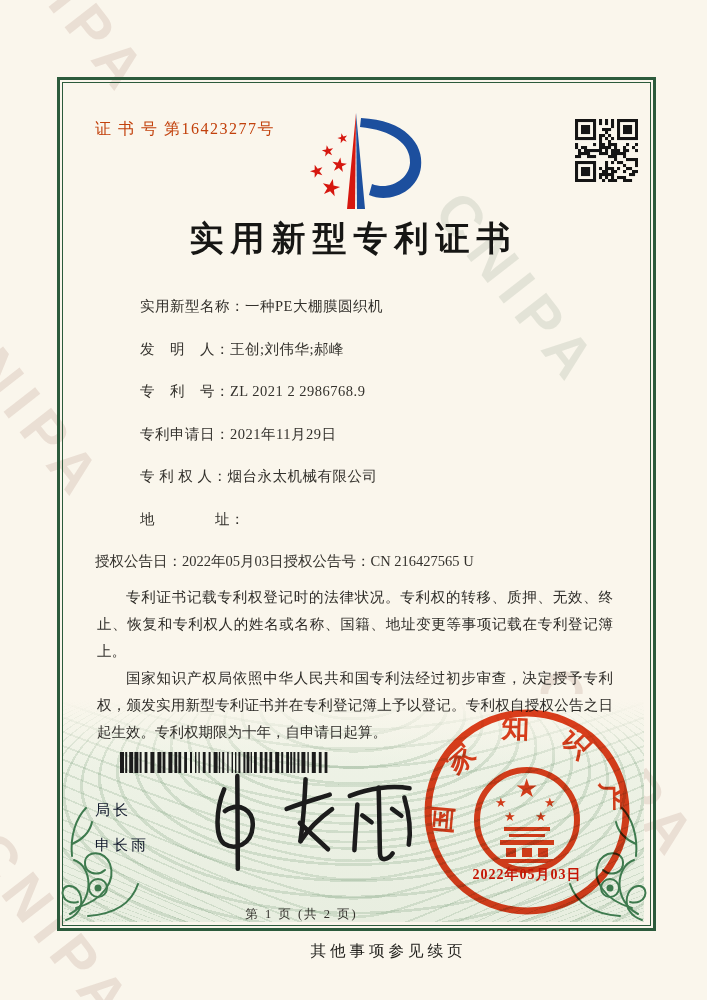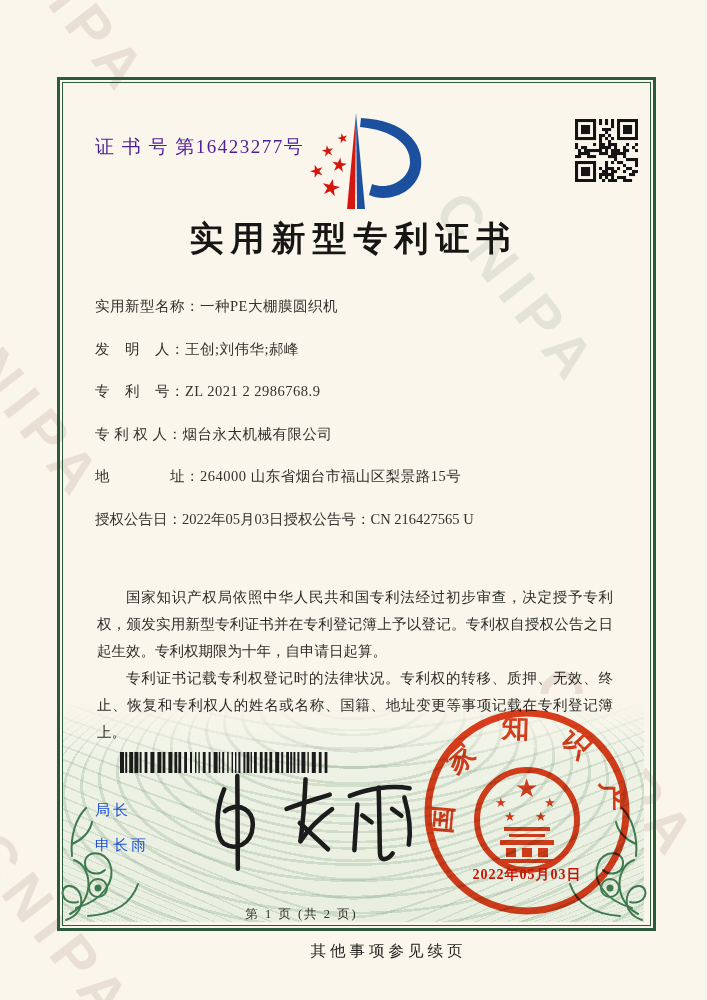--- a/index.html
+++ b/index.html
@@ -18,42 +18,42 @@
 
   
   .waves{position:absolute;left:63px;top:694px;width:581px;height:228px;z-index:1;
     background:
       repeating-radial-gradient(120% 48% at 50% -12%, rgba(108,148,110,.22) 0 1px, rgba(0,0,0,0) 1px 6px),
       repeating-radial-gradient(130% 50% at 50% 118%, rgba(108,148,110,.20) 0 1px, rgba(0,0,0,0) 1px 7px),
       linear-gradient(180deg,#f0f4e8,#e8eee0);}
   .waves::before{content:"";position:absolute;left:0;top:0;right:0;height:70px;
       background:linear-gradient(180deg,#faf6ec 8%,rgba(250,246,236,0));}
 
-  .cert-no{position:absolute;left:95px;top:134px;font-size:19px;letter-spacing:1.5px;color:#4c1d95;z-index:3;}
+  .cert-no{position:absolute;left:95px;top:119px;font-size:16px;letter-spacing:1.5px;color:#c2410c;z-index:3;}
   .qr{position:absolute;left:575px;top:119px;width:63px;height:63px;z-index:3;}
   .logo{position:absolute;left:281px;top:111px;width:150px;height:102px;z-index:3;}
   .title{position:absolute;left:0;top:216px;width:707px;text-align:center;font-size:34px;font-weight:bold;
          letter-spacing:7px;color:#161614;z-index:3;}
 
   .fields{position:absolute;left:95px;top:297px;width:520px;display:flex;flex-direction:column;gap:23.5px;
           font-size:14.5px;color:#33312c;z-index:3;}
   .frow{display:flex;line-height:19px;white-space:nowrap;}
-  .flabel{letter-spacing:.5px;}
+  .flabel{letter-spacing:.5px;margin-left:45px;}
   .fvalue{letter-spacing:.5px;font-family:Liberation Serif, serif;}
   .grantrow{display:flex;line-height:19px;}
   .grant2{}
 
   .bodytext{position:absolute;left:97px;top:584px;width:516px;font-size:14.5px;line-height:27px;
             color:#2e2c28;z-index:3;text-align:justify;}
   .bodytext p{margin:0;text-indent:2em;}
 
   .barcode{position:absolute;left:120px;top:752px;width:212px;height:21px;z-index:3;}
 
   .signer{position:absolute;left:95px;z-index:3;font-family:Liberation Serif, serif;
-          font-size:15px;color:#1d4ed8;letter-spacing:3px;}
+          font-size:15px;color:#0f172a;letter-spacing:3px;}
   .signer.t1{top:801px;}
   .signer.t2{top:836px;}
   .signature{position:absolute;left:198px;top:770px;width:218px;height:100px;z-index:3;}
 
   .seal{position:absolute;left:420px;top:705px;width:214px;height:214px;z-index:4;mix-blend-mode:multiply;opacity:.95;}
   .seal-date{position:absolute;left:425px;top:866px;width:204px;text-align:center;z-index:5;
              font-size:14px;font-weight:bold;color:#c51605;letter-spacing:1px;}
 
   .corner-orn{position:absolute;z-index:2;}
   .page-ind{position:absolute;left:0;top:906px;width:603px;text-align:center;font-size:12.5px;
@@ -349,38 +349,41 @@
       </div>
     <div class="frow">
         <span class="flabel">发　明　人：</span>
         <span class="fvalue">王创;刘伟华;郝峰</span>
       </div>
     <div class="frow">
         <span class="flabel">专　利　号：</span>
         <span class="fvalue">ZL 2021 2 2986768.9</span>
       </div>
     <div class="frow">
+        <span class="flabel">专利申请日：</span>
+        <span class="fvalue">2021年11月29日</span>
+      </div>
+    <div class="frow">
         <span class="flabel">专 利 权 人：</span>
         <span class="fvalue">烟台永太机械有限公司</span>
       </div>
     <div class="frow">
         <span class="flabel">地　　　　址：</span>
-        <span class="fvalue">264000 山东省烟台市福山区梨景路15号</span>
       </div>
     <div class="grantrow">
       <span>授权公告日：</span>
         <span>2022年05月03日</span>
       <span class="grant2">授权公告号：</span>
         <span>CN 216427565 U</span>
     </div>
   </div>
 
   <div class="bodytext">
+    <p>专利证书记载专利权登记时的法律状况。专利权的转移、质押、无效、终止、恢复和专利权人的姓名或名称、国籍、地址变更等事项记载在专利登记簿上。</p>
     <p>国家知识产权局依照中华人民共和国专利法经过初步审查，决定授予专利权，颁发实用新型专利证书并在专利登记簿上予以登记。专利权自授权公告之日起生效。专利权期限为十年，自申请日起算。</p>
-    <p>专利证书记载专利权登记时的法律状况。专利权的转移、质押、无效、终止、恢复和专利权人的姓名或名称、国籍、地址变更等事项记载在专利登记簿上。</p>
   </div>
 
   <svg class="barcode" id="barcode-svg" viewBox="0 0 212 21" preserveAspectRatio="none">
       <rect x="0" y="0" width="4" height="21" fill="#1b1b1b"></rect>
       <rect x="5.2" y="0" width="2" height="21" fill="#1b1b1b"></rect>
       <rect x="9.2" y="0" width="4" height="21" fill="#1b1b1b"></rect>
       <rect x="14.399999999999999" y="0" width="4" height="21" fill="#1b1b1b"></rect>
       <rect x="19.599999999999998" y="0" width="2" height="21" fill="#1b1b1b"></rect>
       <rect x="24.599999999999998" y="0" width="2.8" height="21" fill="#1b1b1b"></rect>
       <rect x="30.4" y="0" width="4" height="21" fill="#1b1b1b"></rect>

